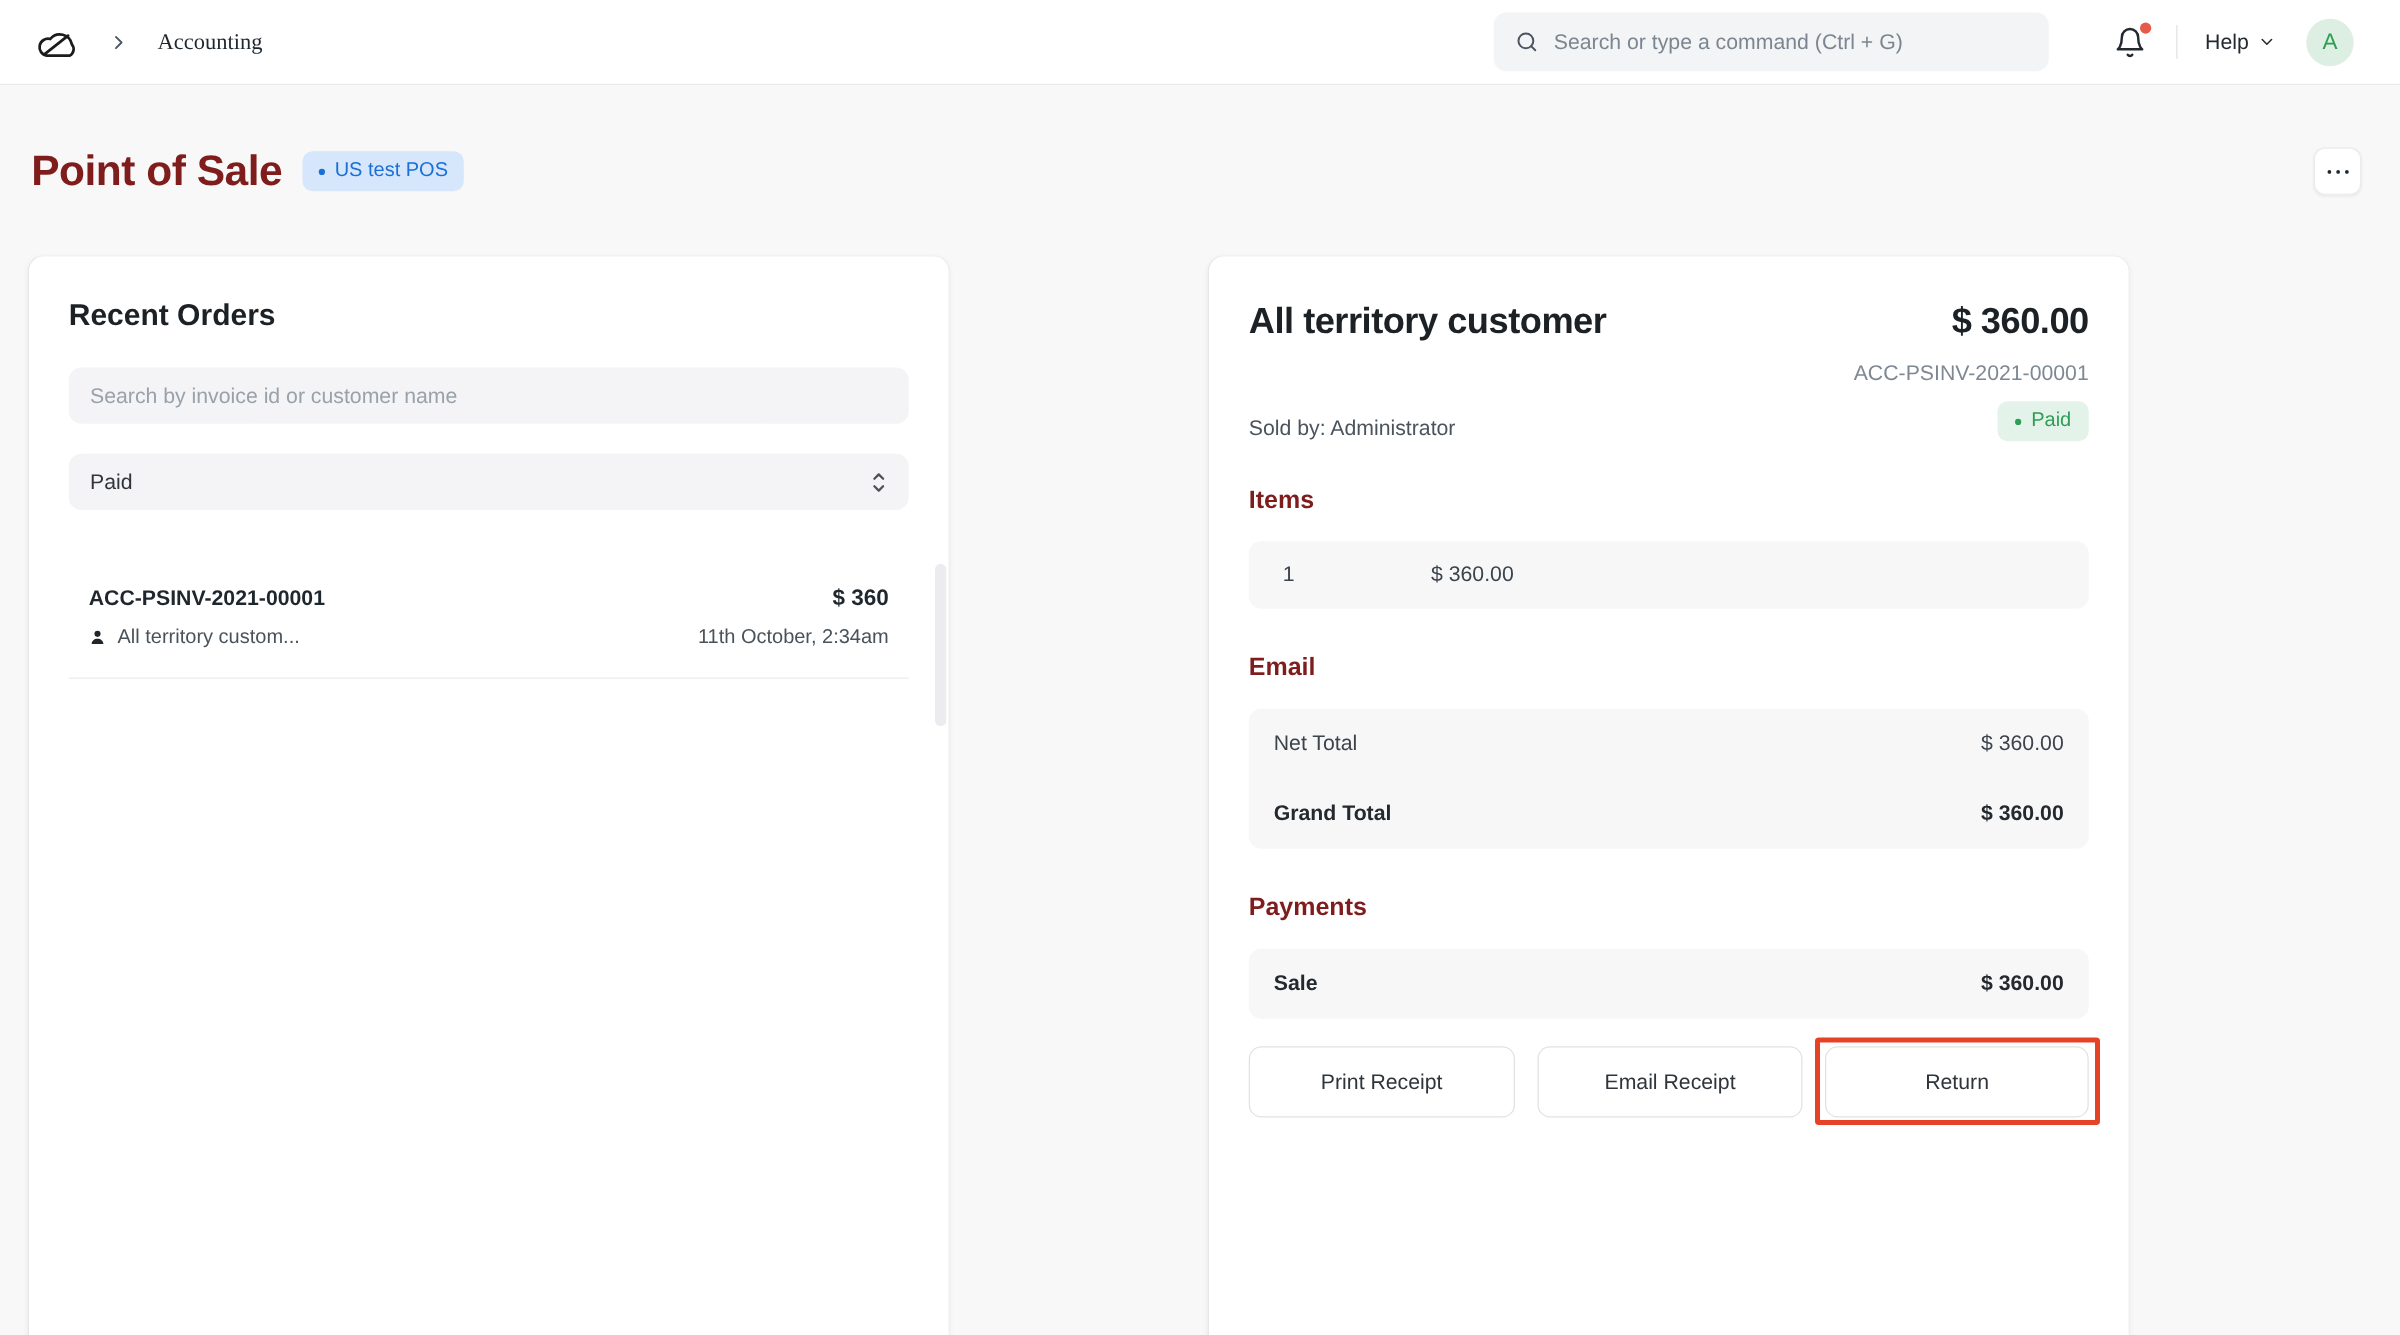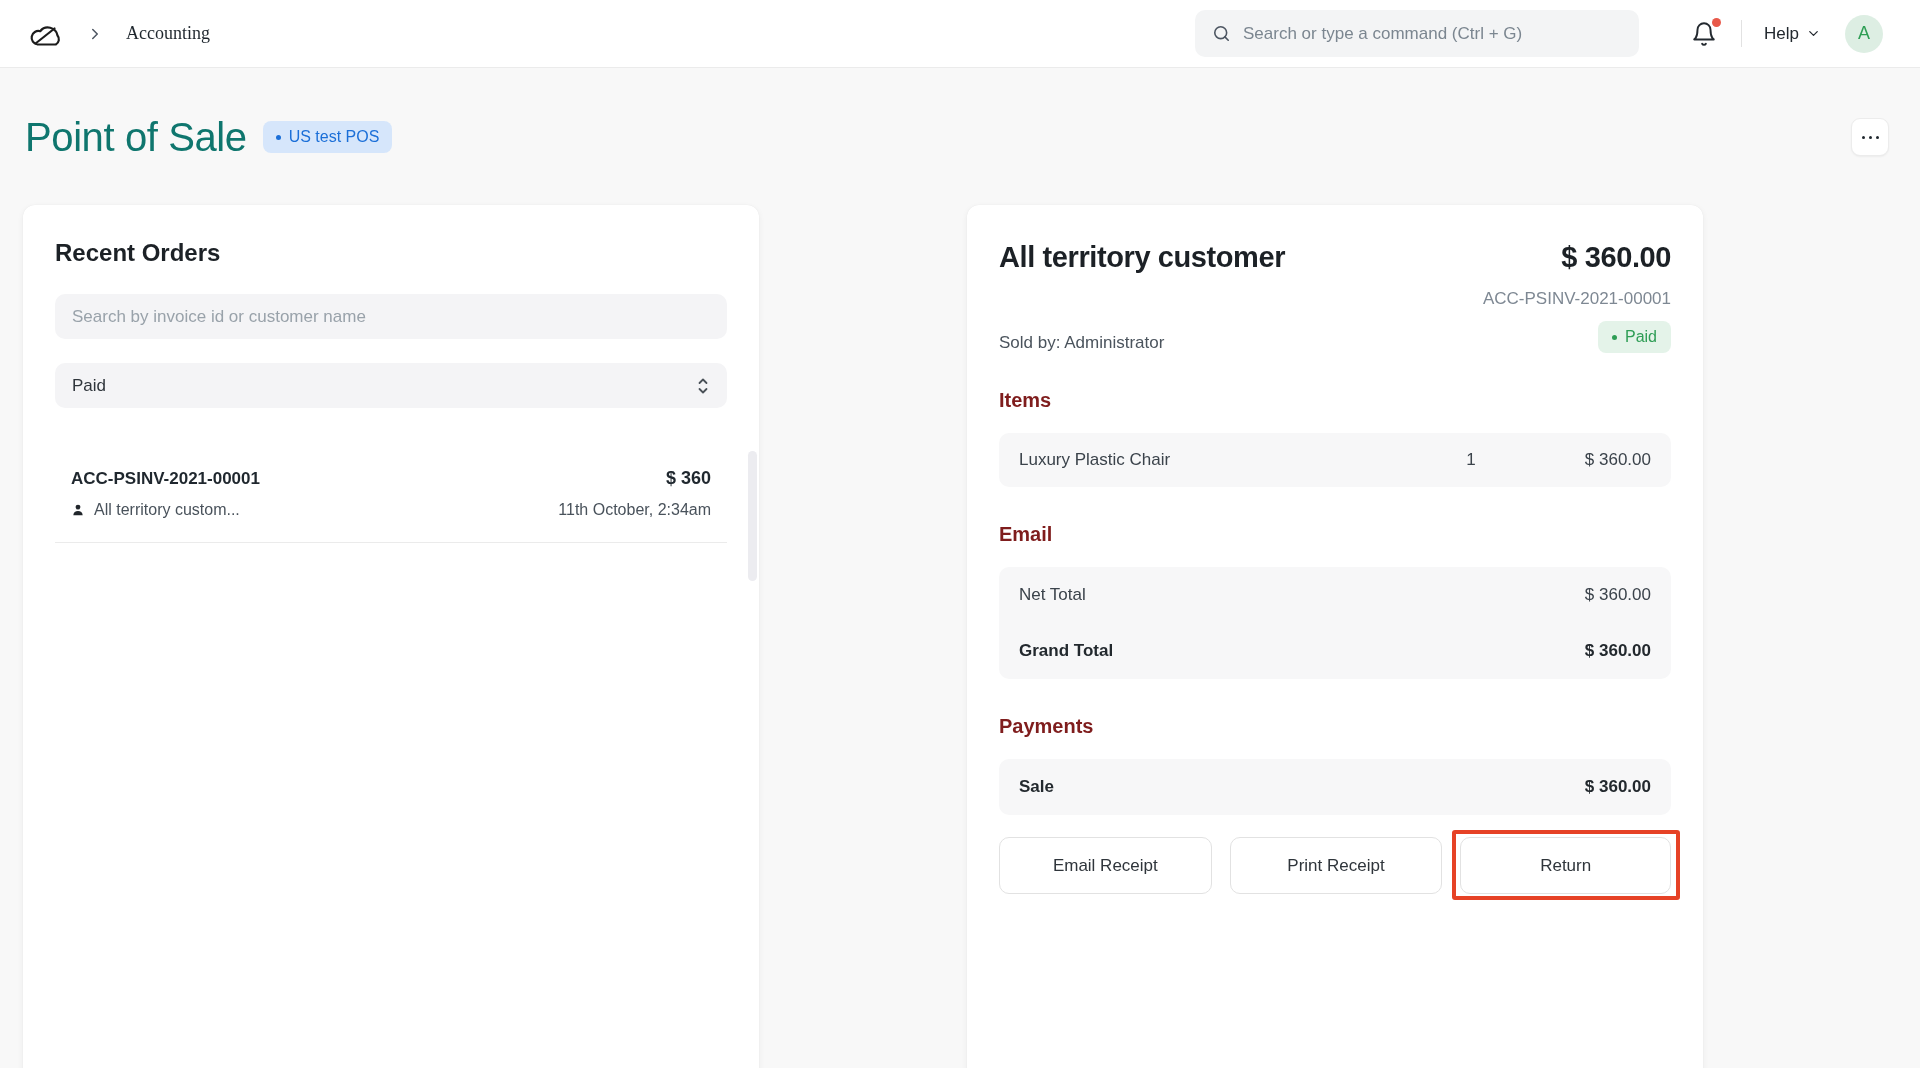--- a/index.html
+++ b/index.html
@@ -41,21 +41,21 @@
     width:38px; height:38px; border-radius:50%; background:#ddeee3;
     color:#2f9e55; font-size:18px; font-weight:500;
     display:flex; align-items:center; justify-content:center;
     margin-left:24px; cursor:pointer; border:none;
   }
 
   
   .title-row {
     display:flex; align-items:center; margin:47px 31px 0 25px; height:44px;
   }
-  .page-title { font-size:40px; font-weight:400; letter-spacing:-0.4px; color:#0f766e; }
+  .page-title { font-size:34px; font-weight:700; letter-spacing:-0.4px; color:#7f1d1d; }
   .pos-badge {
     margin-left:16px; background:#d6e6fb; color:#1b6fd8;
     font-size:16px; font-weight:500; border-radius:8px;
     padding:7px 13px; display:flex; align-items:center; gap:8px;
   }
   .pos-badge .dot { width:5px; height:5px; border-radius:50%; background:#1b6fd8; }
   .more-btn {
     margin-left:auto; width:38px; height:38px; background:#ffffff;
     border:1px solid #ececec; border-radius:9px;
     box-shadow:0 1px 2px rgba(0,0,0,.05);
@@ -259,21 +259,20 @@
       <span class="sold-by">Sold by: Administrator</span>
       <span class="paid-badge">
         <span class="dot"></span>
         <span>Paid</span>
       </span>
     </div>
 
     <h3>Items</h3>
     <div class="panel">
       <div class="prow">
-        <span class="item-name">Luxury Plastic Chair</span>
         <span class="item-qty">1</span>
         <span class="item-amt">$ 360.00</span>
       </div>
     </div>
 
     <h3>Email</h3>
     <div class="panel">
       <div class="prow tall">
         <span class="label">Net Total</span>
         <span class="value">$ 360.00</span>
@@ -286,21 +285,21 @@
 
     <h3>Payments</h3>
     <div class="panel">
       <div class="prow tall bold">
         <span class="label">Sale</span>
         <span class="value">$ 360.00</span>
       </div>
     </div>
 
     <div class="btn-row">
+      <button class="action-btn">Print Receipt</button>
       <button class="action-btn">Email Receipt</button>
-      <button class="action-btn">Print Receipt</button>
       <span class="return-wrap">
         <button class="action-btn">Return</button>
         <span class="highlight-box"></span>
       </span>
     </div>
   </section>
 </div>
 
 </body></html>

